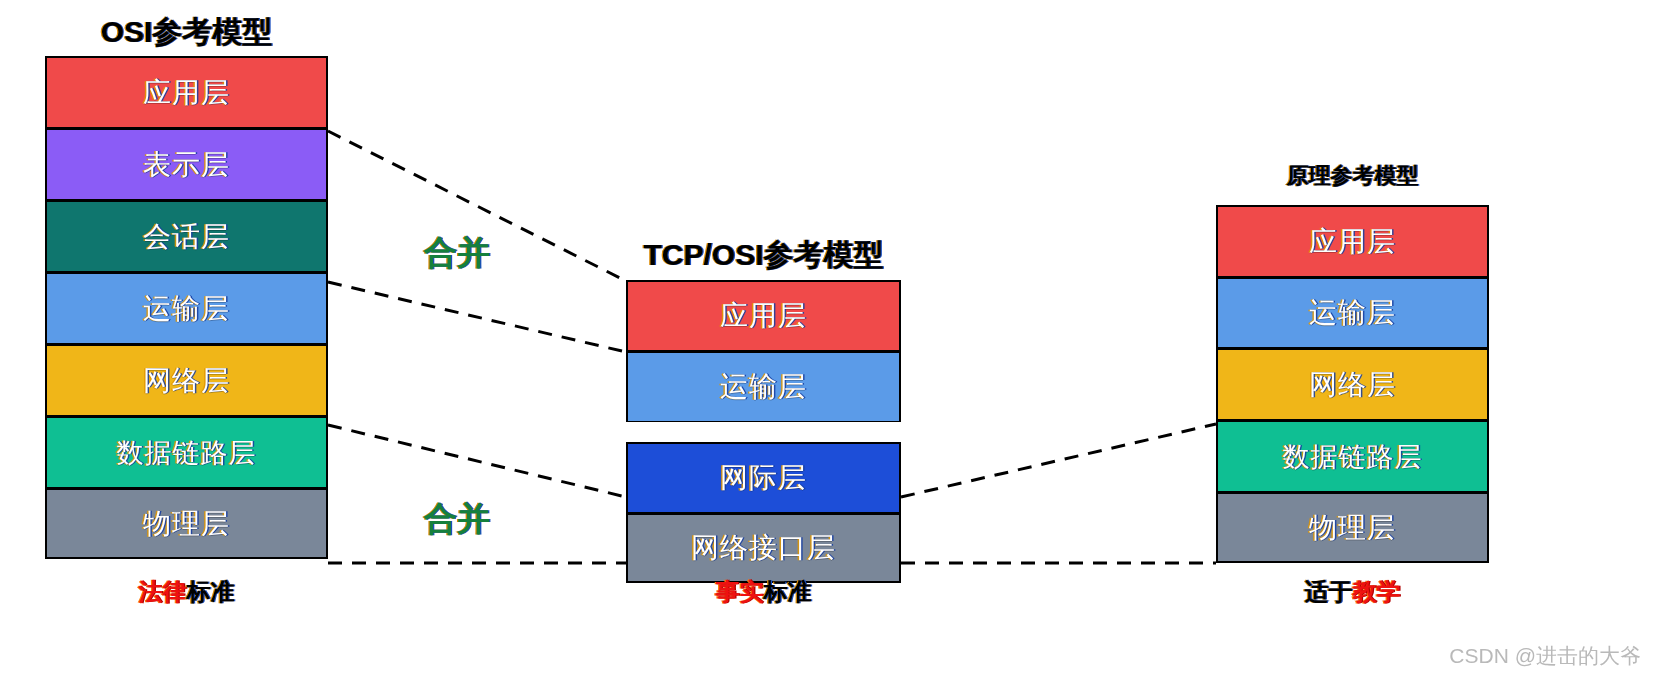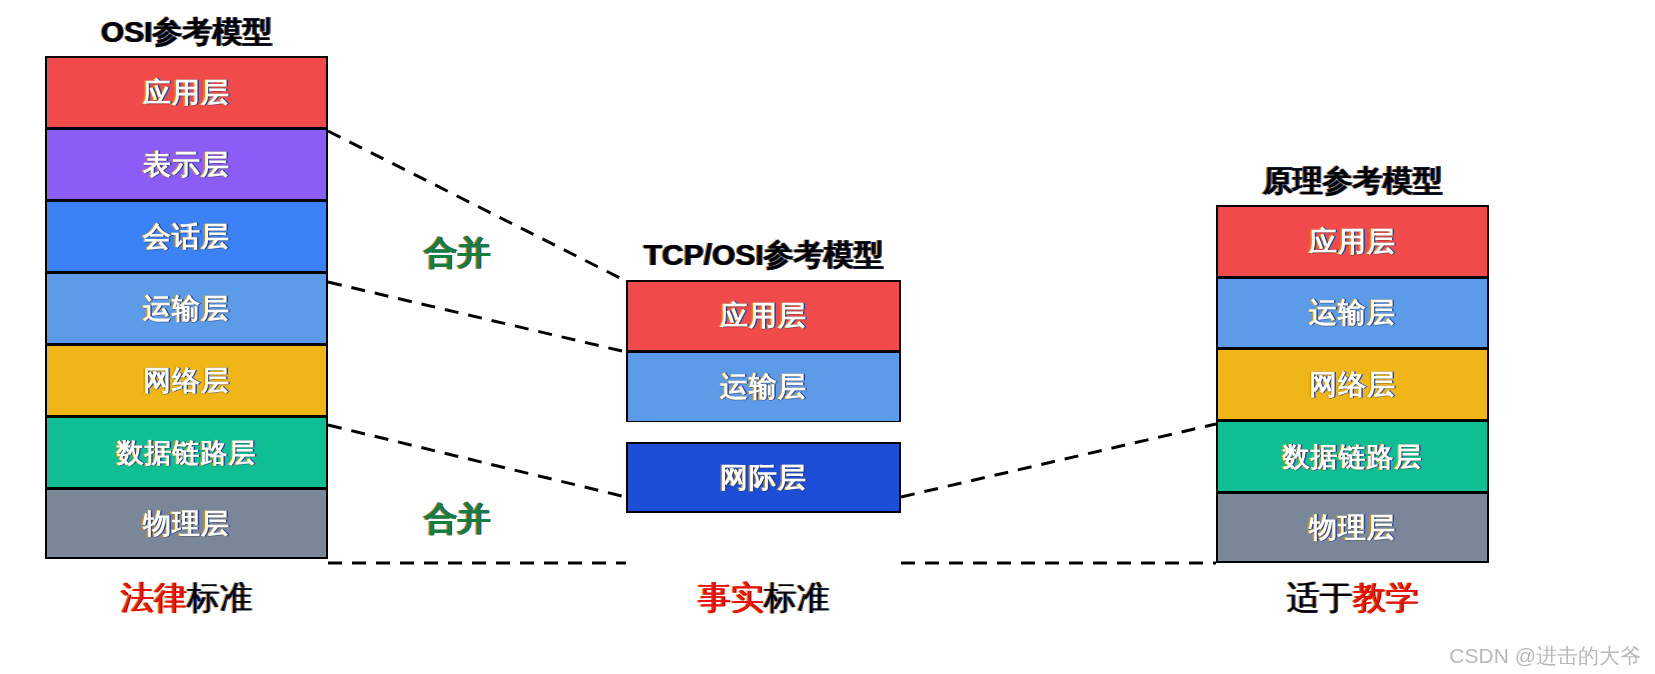--- a/index.html
+++ b/index.html
@@ -31,21 +31,21 @@
   .stack{position:absolute;left:0;top:0;}
 
   .layer{
     box-sizing:border-box;
     border:2.5px solid #000000;
     border-bottom-width:1.6px;
     display:flex;
     align-items:center;
     justify-content:center;
     color:#ffffff;
-    font-weight:bold;
+    font-weight:normal;
     white-space:nowrap;
     letter-spacing:1px;
     text-shadow:
        1.6px 0 0 rgba(20,60,160,.85),
       -1.6px 0 0 rgba(225,150,0,.85),
        0 1.4px 0 rgba(0,0,0,.22);
   }
   .layer:last-child{border-bottom-width:2.5px;}
 
   .annot{
@@ -56,22 +56,22 @@
     text-shadow:
        1.3px 0 0 #1a4fbf,
       -1.3px 0 0 #d98800;
   }
 
   .caption{
     position:absolute;
     left:50%;
     transform:translateX(-50%);
     white-space:nowrap;
-    font-weight:normal;
-    font-size:33px;
+    font-weight:bold;
+    font-size:24px;
   }
   .caption .blk{
     color:#000000;
     text-shadow:1.3px 0 0 #1a4fbf,-1.3px 0 0 #d98800;
   }
   .caption .red{
     color:#ee1111;
     text-shadow:1.3px 0 0 #b00000,-1.3px 0 0 #ff7a00;
   }
 
@@ -98,45 +98,46 @@
 
     <line x1="901" y1="497" x2="1216" y2="424" stroke="#000" stroke-width="3" stroke-dasharray="14 10"></line>
     <line x1="901" y1="563" x2="1216" y2="563" stroke="#000" stroke-width="3" stroke-dasharray="14 10"></line>
   </svg>
 
   <div class="model" style="left:45px;top:56px;width:283px;">
     <div class="model-title" style="top:-44px;font-size:30px;">OSI参考模型</div>
     <div class="stack" style="width:283px;">
       <div class="layer" style="height:72px;background:#F04A4A;font-size:28px;">应用层</div>
       <div class="layer" style="height:72px;background:#8b5cf6;font-size:28px;">表示层</div>
-      <div class="layer" style="height:72px;background:#3b82f6;font-size:28px;">会话层</div>
+      <div class="layer" style="height:72px;background:#0f766e;font-size:28px;">会话层</div>
       <div class="layer" style="height:72px;background:#5B9BE8;font-size:28px;">运输层</div>
       <div class="layer" style="height:72px;background:#F0B618;font-size:28px;">网络层</div>
       <div class="layer" style="height:72px;background:#0FBF93;font-size:27px;">数据链路层</div>
       <div class="layer" style="height:71px;background:#7A8799;font-size:28px;">物理层</div>
     </div>
     <div class="caption" style="top:520px;">
       <span class="red">法律</span><span class="blk">标准</span>
     </div>
   </div>
 
   <div class="model" style="left:626px;top:280px;width:275px;">
     <div class="model-title" style="top:-45px;font-size:30px;">TCP/OSI参考模型</div>
     <div class="stack" style="width:275px;">
       <div class="layer" style="height:71px;background:#F04A4A;font-size:28px;">应用层</div>
       <div class="layer" style="height:71px;background:#5B9BE8;font-size:28px;">运输层</div>
       <div class="layer" style="height:71px;background:#1d4ed8;font-size:28px;margin-top:20px;">网际层</div>
+      <div class="layer" style="height:70px;background:#7A8799;font-size:28px;">网络接口层</div>
     </div>
     <div class="caption" style="top:296px;">
       <span class="red">事实</span><span class="blk">标准</span>
     </div>
   </div>
 
   <div class="model" style="left:1216px;top:205px;width:273px;">
-    <div class="model-title" style="top:-44px;font-size:30px;">原理参考模型</div>
+    <div class="model-title" style="top:-44px;font-size:22px;">原理参考模型</div>
     <div class="stack" style="width:273px;">
       <div class="layer" style="height:72px;background:#F04A4A;font-size:28px;">应用层</div>
       <div class="layer" style="height:71px;background:#5B9BE8;font-size:28px;">运输层</div>
       <div class="layer" style="height:72px;background:#F0B618;font-size:28px;">网络层</div>
       <div class="layer" style="height:72px;background:#0FBF93;font-size:27px;">数据链路层</div>
       <div class="layer" style="height:71px;background:#7A8799;font-size:28px;">物理层</div>
     </div>
     <div class="caption" style="top:371px;">
       <span class="blk">适于</span><span class="red">教学</span>
     </div>

